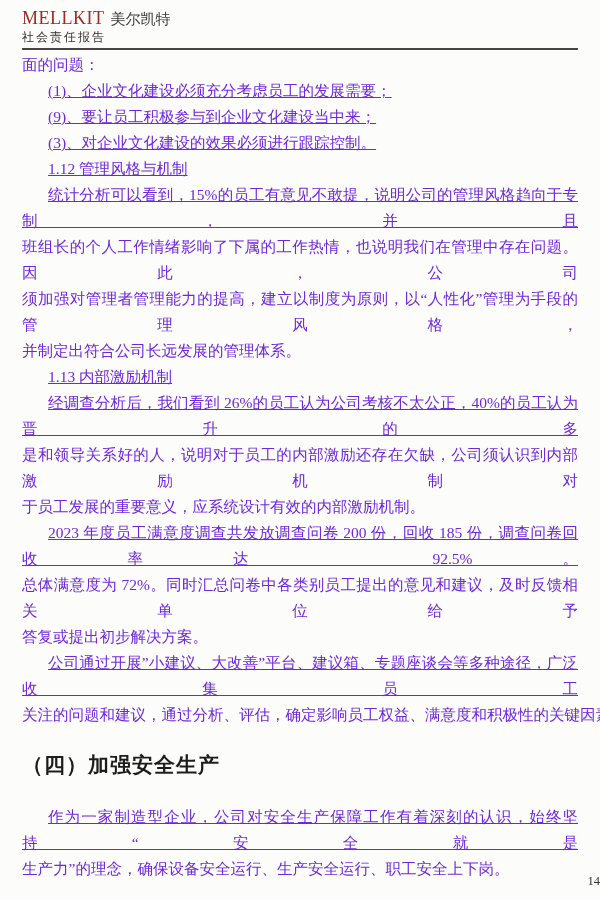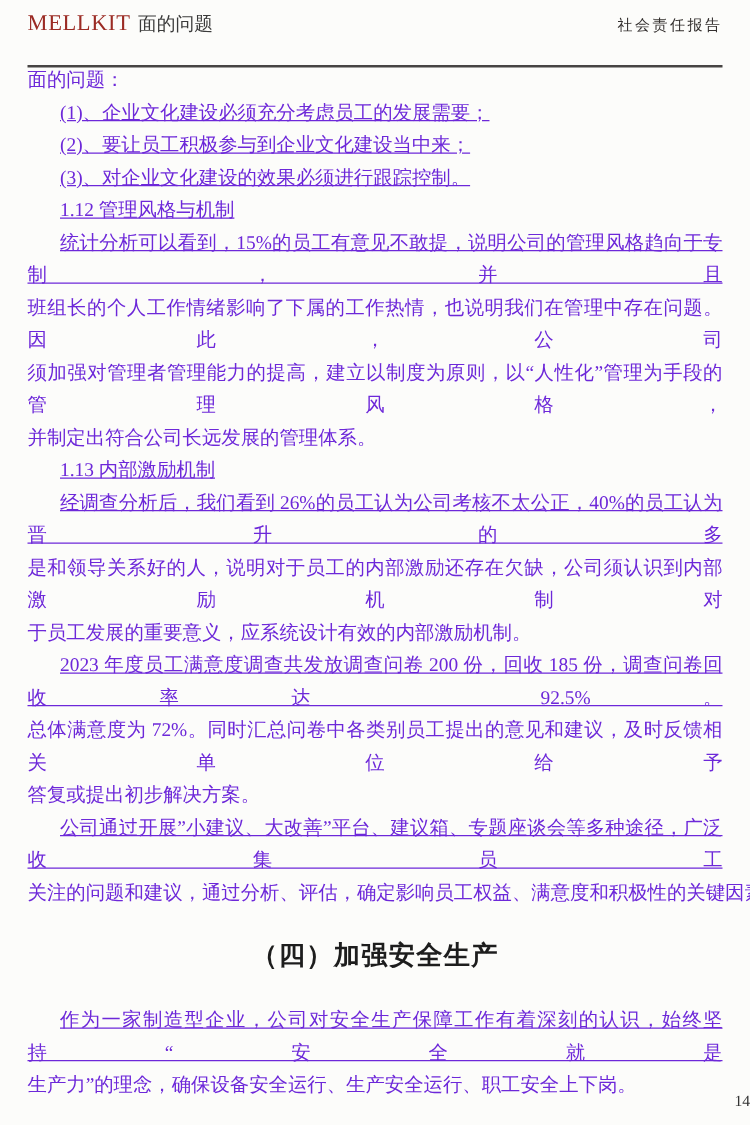--- a/index.html
+++ b/index.html
@@ -16,21 +16,22 @@
   }
   .header {
     position: absolute;
     top: 8px;
     left: 22px;
     right: 22px;
     display: flex;
     justify-content: space-between;
     align-items: baseline;
     border-bottom: 2px solid #474443;
-    padding-bottom: 23px;
+    padding-bottom: 2px;
+    flex-direction: column;
   }
   .brand { display: flex; align-items: baseline; gap: 6px; }
   .brand-en {
     font-family: "Liberation Serif", "DejaVu Serif", serif;
     font-size: 18px;
     letter-spacing: 0.5px;
     color: #9b2b24;
   }
   .brand-cn {
     font-size: 15px;
@@ -64,50 +65,49 @@
   .line.bold { font-weight: bold; }
   .heading {
     font-family: "Liberation Sans", "DejaVu Sans", sans-serif;
     font-weight: bold;
     font-size: 21px;
     line-height: 30px;
     color: #1d1d1d;
     margin-top: 22px;
     margin-bottom: 24px;
     letter-spacing: 1px;
-    text-align: center;
   }
   .footer {
     position: absolute;
     bottom: 11px;
     left: 0;
     width: 100%;
     text-align: right;
     font-size: 12.5px;
     color: #333333;
   }
 </style>
 </head>
 <body>
 
 <div class="page">
 
   <div class="header">
     <div class="brand">
       <span class="brand-en">MELLKIT</span>
-      <span class="brand-cn">面的问题</span>
+      <span class="brand-cn">美尔凯特</span>
     </div>
     <div class="report-title">社会责任报告</div>
   </div>
 
   <div class="body-text" id="doc-body">
 
   <div class="line">面的问题：</div>
       <div class="line indent">(1)、企业文化建设必须充分考虑员工的发展需要；</div>
-      <div class="line indent">(2)、要让员工积极参与到企业文化建设当中来；</div>
+      <div class="line indent">(9)、要让员工积极参与到企业文化建设当中来；</div>
       <div class="line indent">(3)、对企业文化建设的效果必须进行跟踪控制。</div>
       <div class="line indent">1.12 管理风格与机制</div>
       <div class="line indent fill">统计分析可以看到，15%的员工有意见不敢提，说明公司的管理风格趋向于专制，并且</div>
       <div class="line fill">班组长的个人工作情绪影响了下属的工作热情，也说明我们在管理中存在问题。因此，公司</div>
       <div class="line fill">须加强对管理者管理能力的提高，建立以制度为原则，以“人性化”管理为手段的管理风格，</div>
       <div class="line">并制定出符合公司长远发展的管理体系。</div>
       <div class="line indent">1.13 内部激励机制</div>
       <div class="line indent fill">经调查分析后，我们看到 26%的员工认为公司考核不太公正，40%的员工认为晋升的多</div>
       <div class="line fill">是和领导关系好的人，说明对于员工的内部激励还存在欠缺，公司须认识到内部激励机制对</div>
       <div class="line">于员工发展的重要意义，应系统设计有效的内部激励机制。</div>

